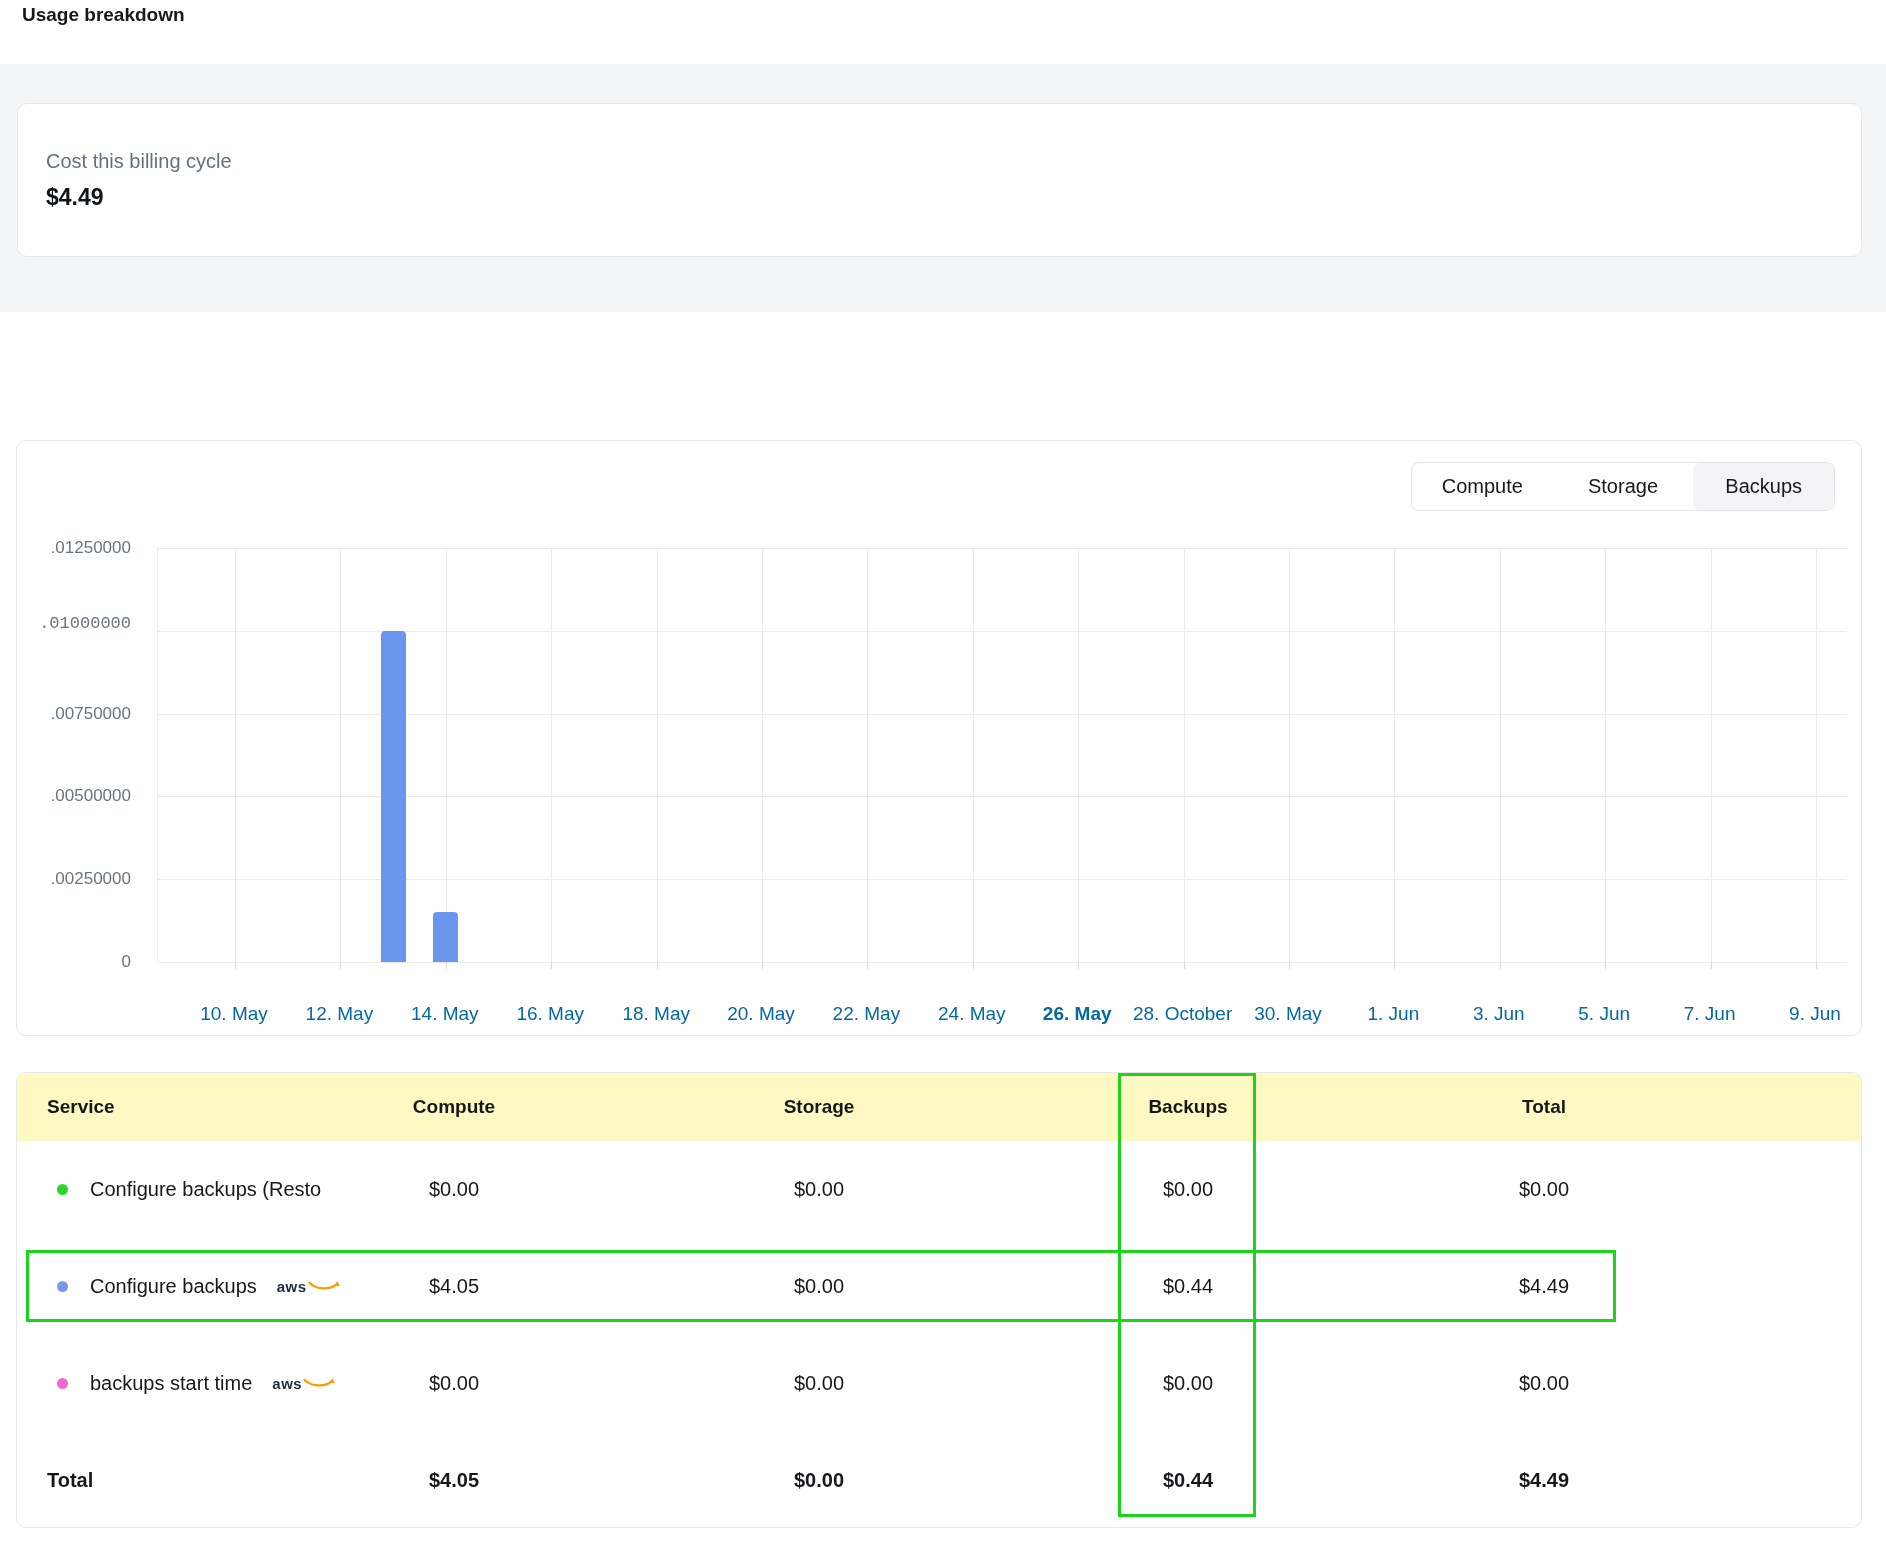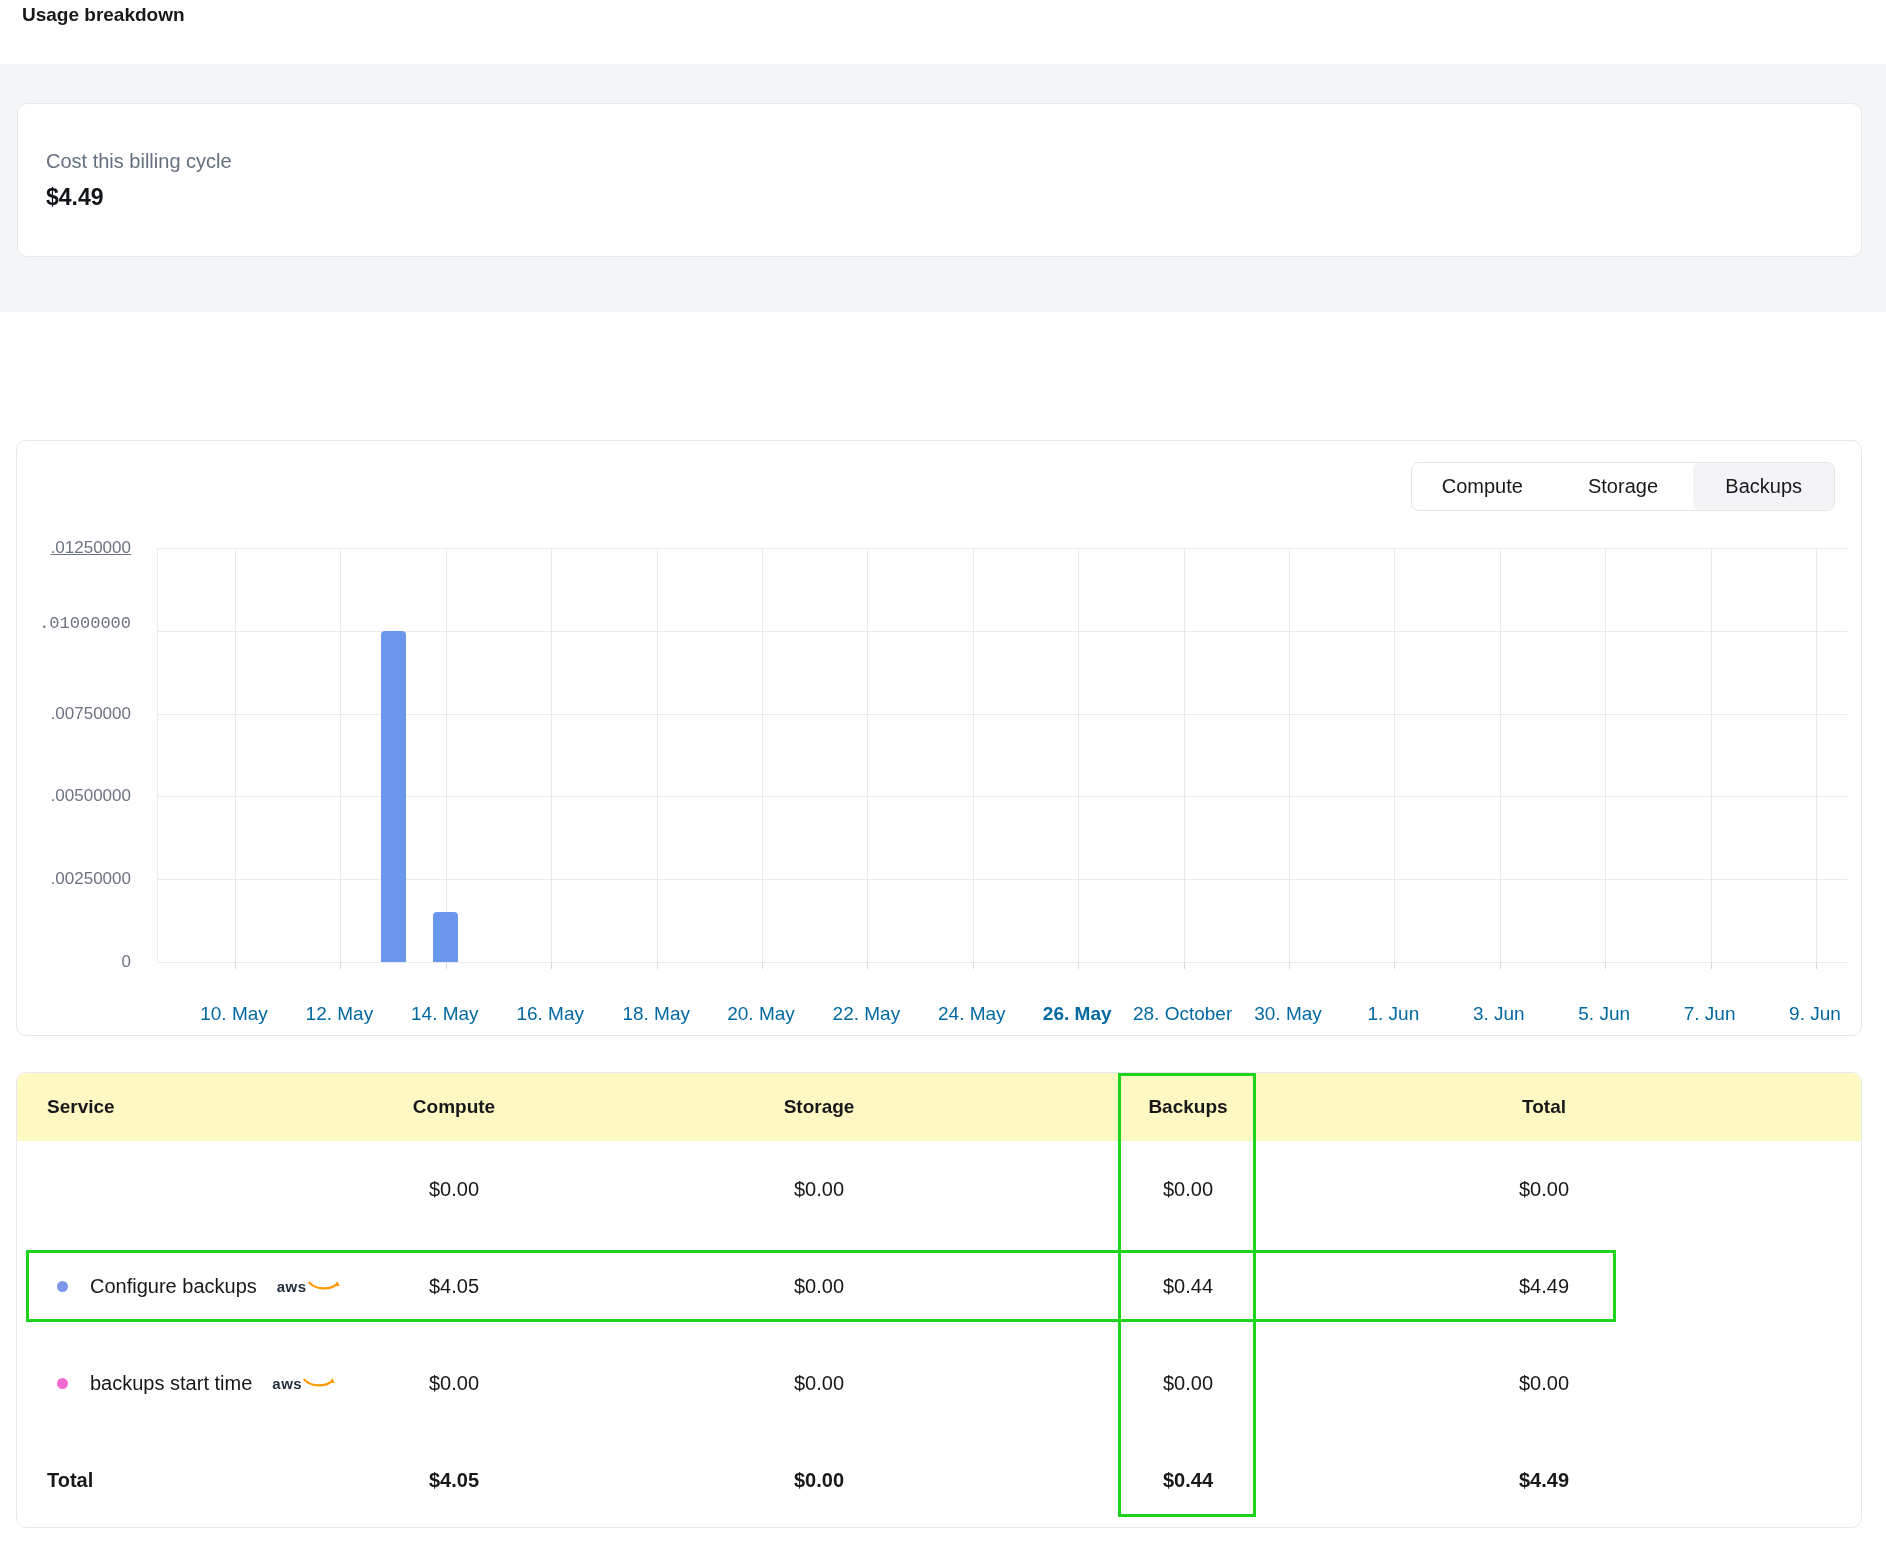--- a/index.html
+++ b/index.html
@@ -86,21 +86,21 @@
   </div>
 
 
   <div class="chart-panel">
     <div class="tabs" id="tabs">
         <div class="tab">Compute</div>
         <div class="tab">Storage</div>
         <div class="tab selected">Backups</div>
       </div>
     <div class="ylabels" id="ylabels">
-        <div class="ylab" style="top: -11px; text-decoration: underline;">.01250000</div>
+        <div class="ylab" style="top: -11px;">.01250000</div>
         <div class="ylab" style="top: 65px; font-family: Liberation Mono, monospace;">.01000000</div>
         <div class="ylab" style="top: 154.6px;">.00750000</div>
         <div class="ylab" style="top: 237.4px;">.00500000</div>
         <div class="ylab" style="top: 320.2px;">.00250000</div>
         <div class="ylab" style="top: 403px;">0</div>
       </div>
     <div class="plot" id="plot">
         <div class="hgrid" style="top: 0px;"></div>
         <div class="hgrid" style="top: 82.8px;"></div>
         <div class="hgrid" style="top: 165.6px;"></div>
@@ -165,20 +165,24 @@
   <div class="table-panel">
     <div class="thead">
       <div class="cell cell-service th">Service</div>
       <div class="cell cell-compute th">Compute</div>
       <div class="cell cell-storage th">Storage</div>
       <div class="cell cell-backups th">Backups</div>
       <div class="cell cell-total th">Total</div>
     </div>
     <div id="tbody">
         <div class="trow">
+          <div class="cell cell-service">
+            <span class="dot" style="background: rgb(46, 211, 46);"></span>
+            <span class="svc-label">Configure backups (Resto</span>
+          </div>
           <div class="cell cell-compute">$0.00</div>
           <div class="cell cell-storage">$0.00</div>
           <div class="cell cell-backups">$0.00</div>
           <div class="cell cell-total">$0.00</div>
         </div>
         <div class="trow">
           <div class="cell cell-service">
             <span class="dot" style="background: rgb(124, 150, 234);"></span>
             <span class="svc-label">Configure backups</span>
             <span class="aws-logo">

